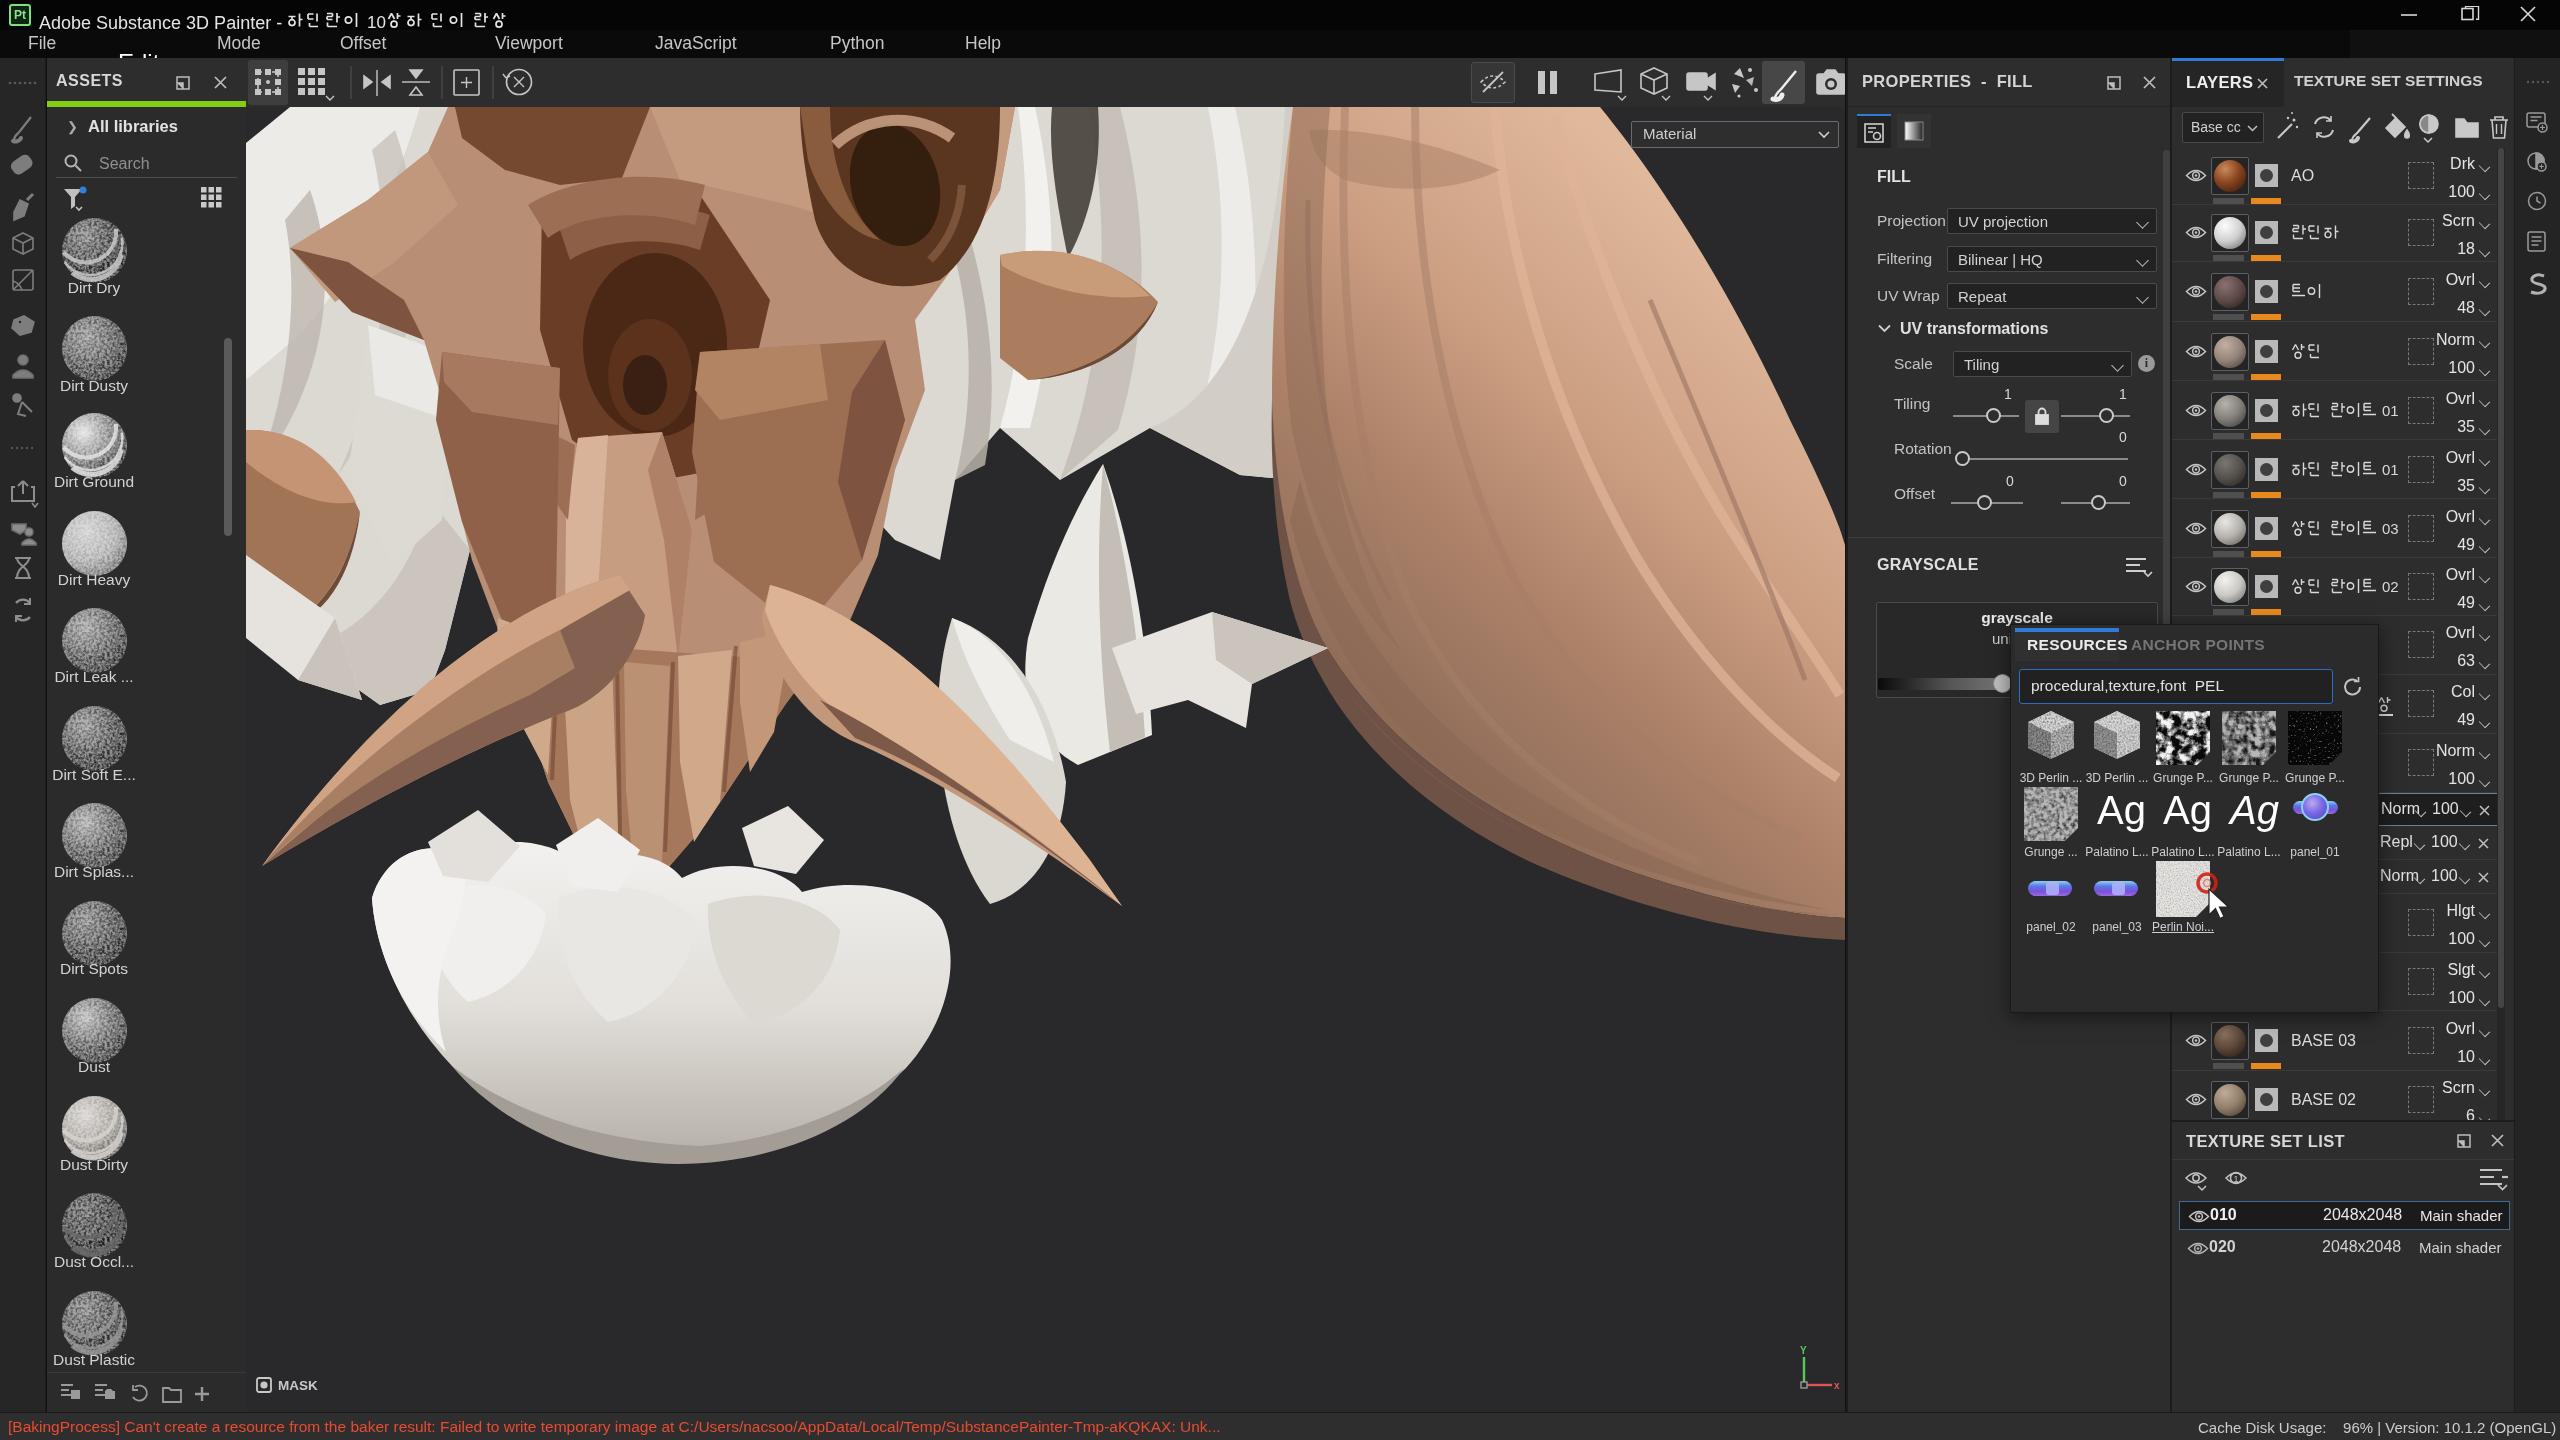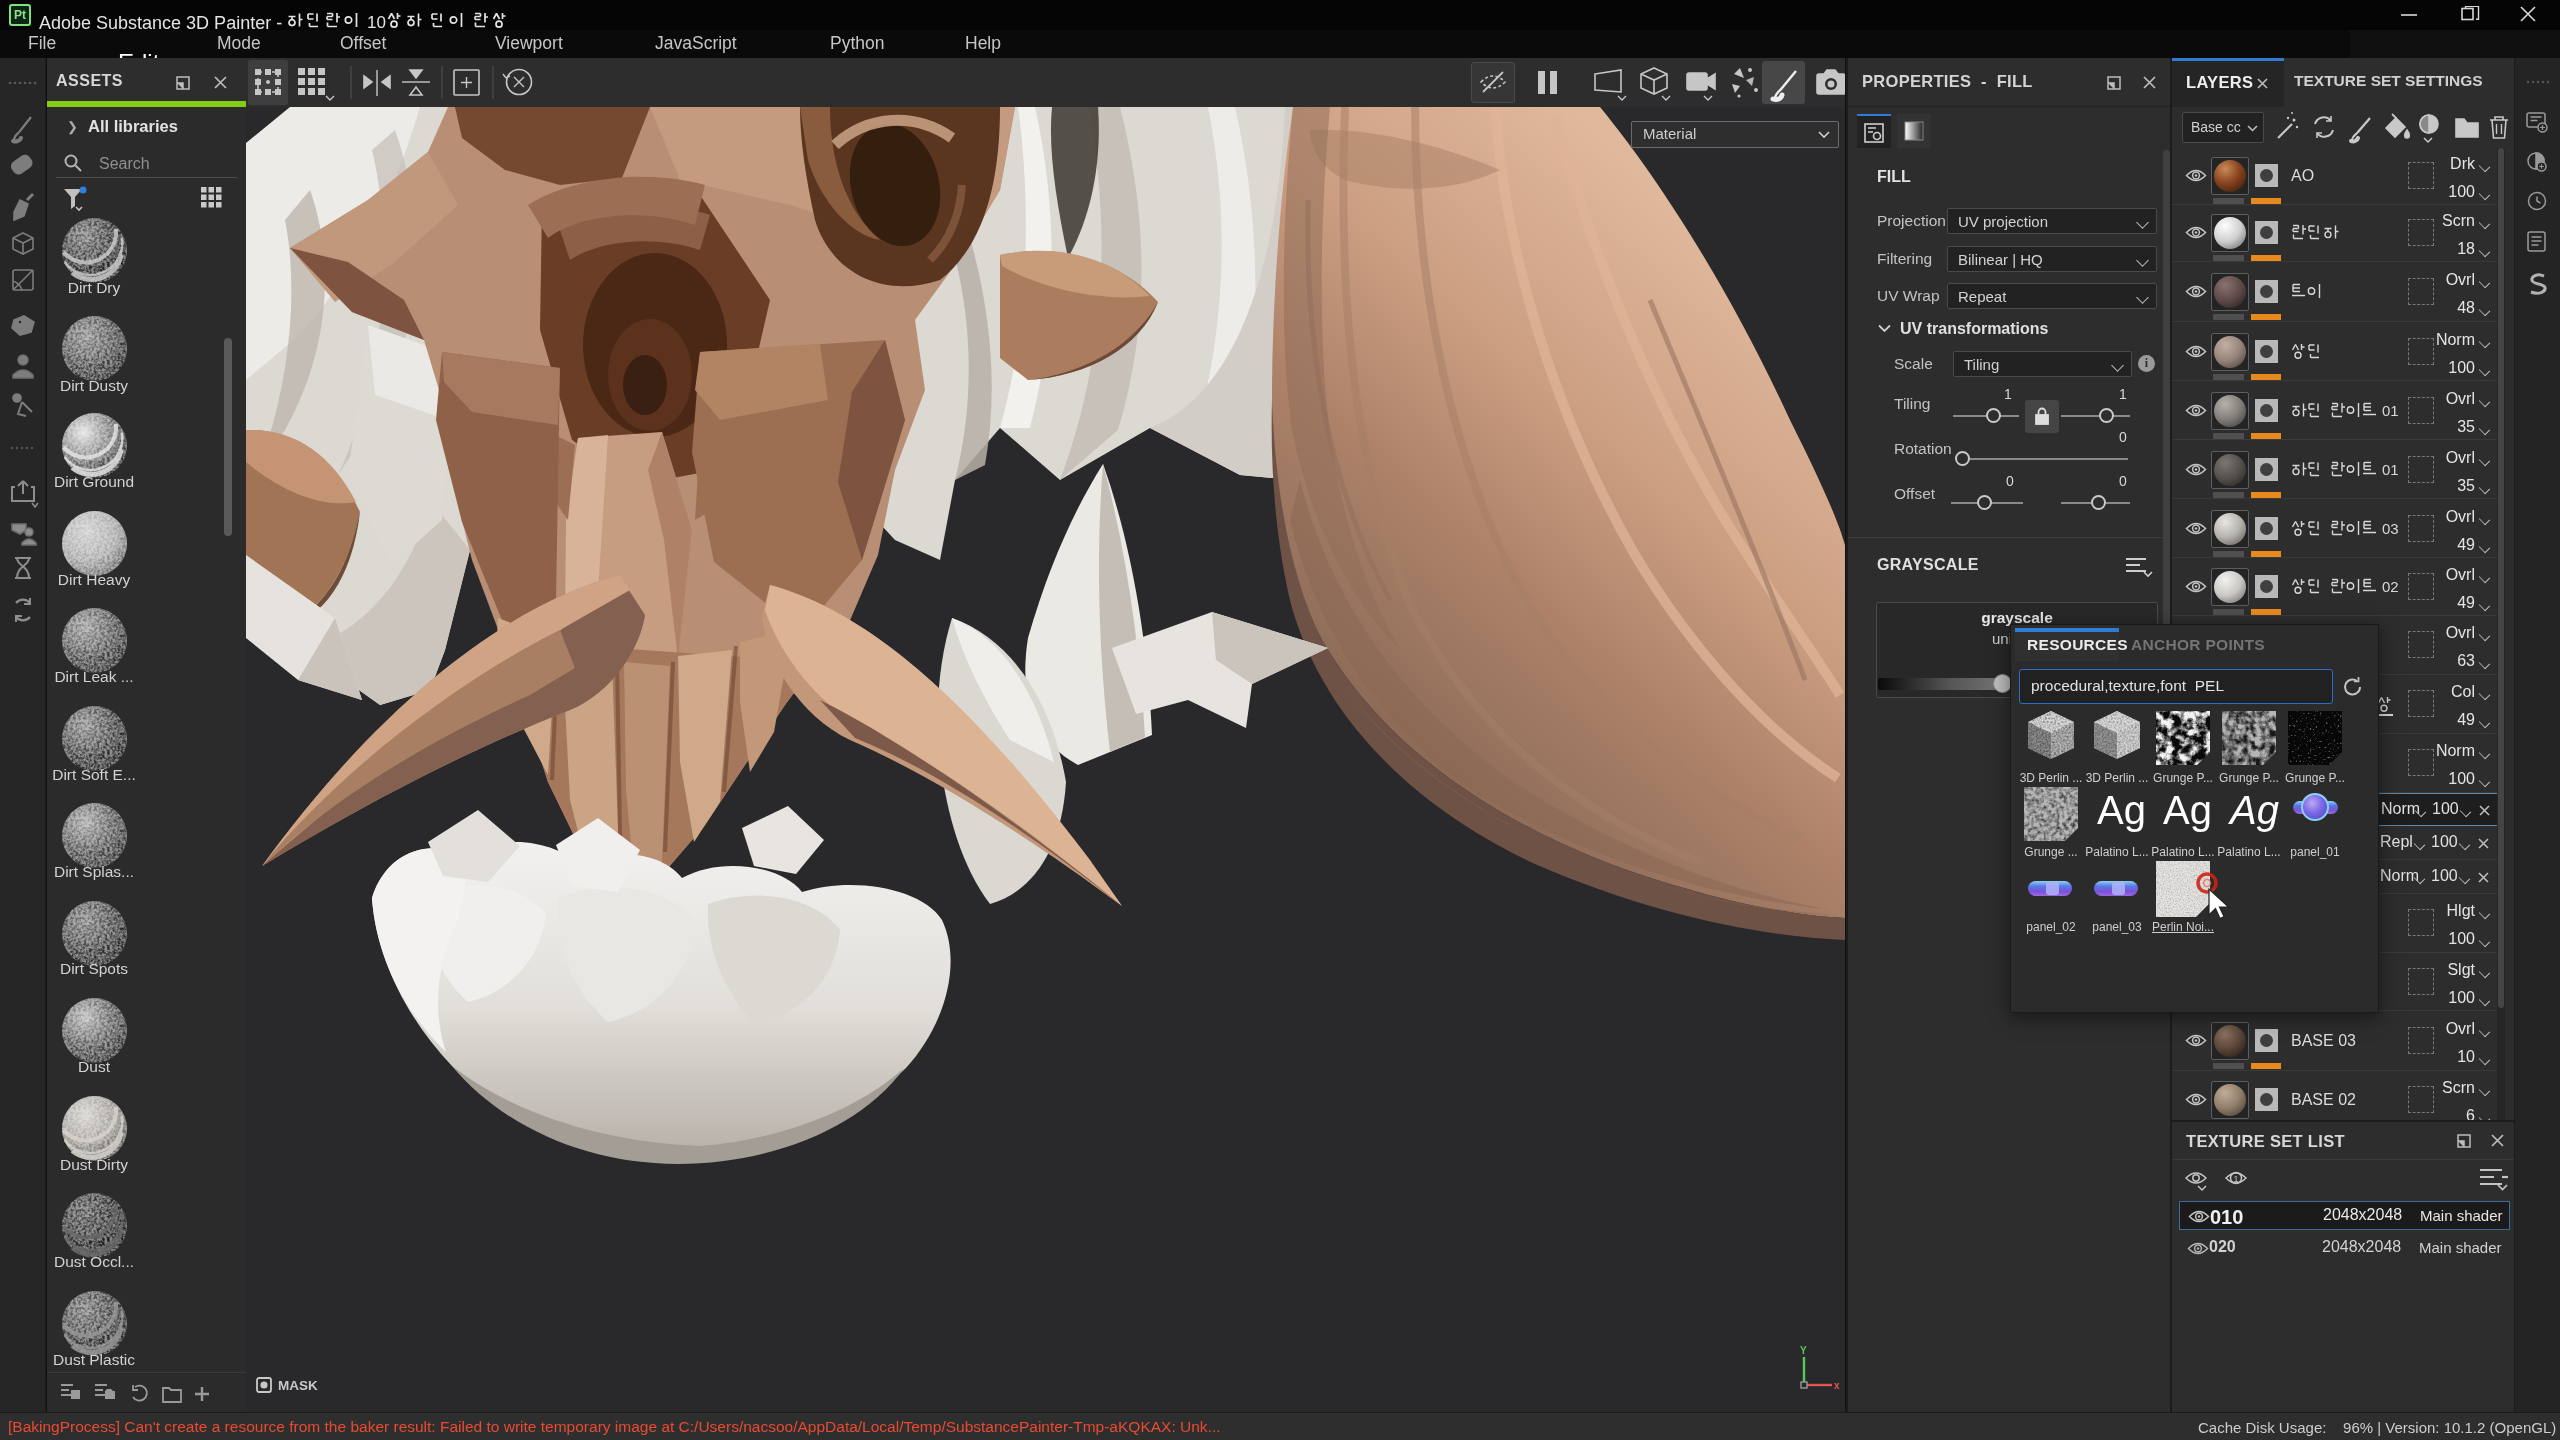--- a/index.html
+++ b/index.html
@@ -1129,21 +1129,21 @@
         <path d="M2 4 h22 M2 11 h14 M2 18 h22"></path>
         <path d="M20 19 l4.5 4.5 4.5 -4.5" stroke-width="1.7"></path>
         <path d="M24 11 h6" stroke-width="2.2"></path>
       </svg>
   <div class="abs" style="left:7px;top:79px;width:331px;height:29px;background:#1b1b1b;border:1.6px solid #3d6a96;">
     <svg class="abs" style="left:8px;top:7px;" width="22" height="15" viewBox="0 0 22 15">
           <path d="M1.5 7.5 Q11 -2.5 20.5 7.5 Q11 17.5 1.5 7.5 Z" fill="none" stroke="#c4c4c4" stroke-width="1.5"></path>
           <circle cx="11" cy="7.5" r="3.4" fill="none" stroke="#c4c4c4" stroke-width="1.5"></circle>
           <circle cx="11" cy="7.5" r="1.2" fill="#c4c4c4"></circle>
         </svg>
-    <div class="abs" style="left:30px;top:4px;color:#f0f0f0;font-size:20px;font-weight:bold;">010</div>
+    <div class="abs" style="left:30px;top:4px;color:#f0f0f0;font-size:16px;font-weight:bold;">010</div>
     <div class="abs" style="left:143px;top:4px;color:#e8e8e8;font-size:16px;">2048x2048</div>
     <div class="abs" style="left:240px;top:5px;color:#e8e8e8;font-size:15px;white-space:nowrap;">Main shader</div>
   </div>
   <div class="abs" style="left:7px;top:112px;width:331px;height:29px;">
     <svg class="abs" style="left:8px;top:7px;" width="22" height="15" viewBox="0 0 22 15">
           <path d="M1.5 7.5 Q11 -2.5 20.5 7.5 Q11 17.5 1.5 7.5 Z" fill="none" stroke="#b4b4b4" stroke-width="1.5"></path>
           <circle cx="11" cy="7.5" r="3.4" fill="none" stroke="#b4b4b4" stroke-width="1.5"></circle>
           <circle cx="11" cy="7.5" r="1.2" fill="#b4b4b4"></circle>
         </svg>
     <div class="abs" style="left:30px;top:4px;color:#d2d2d2;font-size:16px;font-weight:bold;">020</div>

